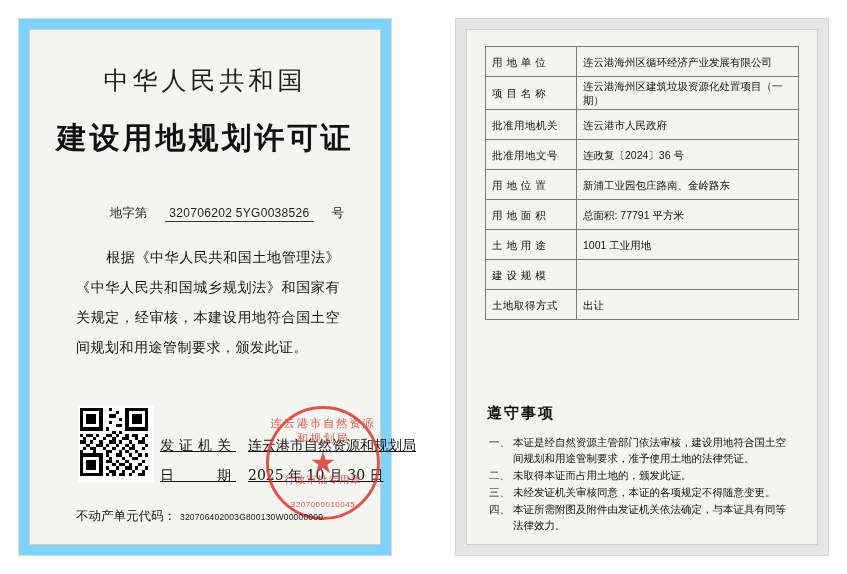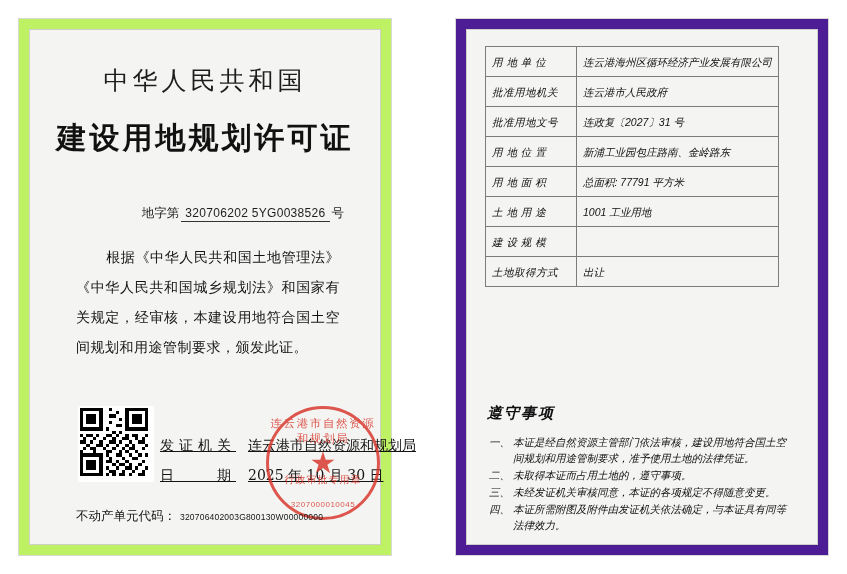--- a/index.html
+++ b/index.html
@@ -20,21 +20,21 @@
     background: #ffffff;
   }
 
   
   .cert-left {
     position: absolute;
     left: 18px;
     top: 18px;
     width: 374px;
     height: 538px;
-    background: #bef264;
+    background: #7dd3fc;
     border: 1px solid #d8d8d4;
     box-sizing: border-box;
   }
   .cert-left-inner {
     position: absolute;
     left: 10px;
     top: 10px;
     right: 10px;
     bottom: 10px;
     border: 1px solid #cfcfca;
@@ -64,21 +64,21 @@
     color: #111111;
   }
   .cert-number-row {
     position: absolute;
     top: 150px;
     right: 36px;
     font-size: 12.5px;
     color: #1d1d1d;
     display: flex;
     align-items: flex-end;
-    gap: 2px;
+    gap: 18px;
   }
   .cert-number-label { white-space: nowrap; }
   .cert-number-value {
     border-bottom: 1px solid #333;
     padding: 0 4px 1px 4px;
     letter-spacing: 0.3px;
     font-size: 12px;
     margin-top: 26px;
   }
   .cert-number-suffix { white-space: nowrap; }
@@ -182,24 +182,23 @@
     font-family: "Liberation Sans", sans-serif;
   }
 
   
   .cert-right {
     position: absolute;
     left: 455px;
     top: 18px;
     width: 374px;
     height: 538px;
-    background: #4c1d95;
+    background: #e5e5e5;
     border: 1px solid #d8d8d4;
     box-sizing: border-box;
-    font-style: italic;
   }
   .cert-right-inner {
     position: absolute;
     left: 10px;
     top: 10px;
     right: 10px;
     bottom: 10px;
     border: 1px solid #cfcfca;
     background: #f4f4f2;
   }
@@ -412,26 +411,30 @@
   <div class="cert-right">
     <div class="cert-right-inner">
 
       <table class="info-table">
         <tbody>
           <tr>
             <td class="k">用 地 单 位</td>
             <td>连云港海州区循环经济产业发展有限公司</td>
           </tr>
           <tr>
+            <td class="k">项 目 名 称</td>
+            <td>连云港海州区建筑垃圾资源化处置项目（一期）</td>
+          </tr>
+          <tr>
             <td class="k">批准用地机关</td>
             <td>连云港市人民政府</td>
           </tr>
           <tr>
             <td class="k">批准用地文号</td>
-            <td>连政复〔2027〕31 号</td>
+            <td>连政复〔2024〕36 号</td>
           </tr>
           <tr>
             <td class="k">用 地 位 置</td>
             <td>新浦工业园包庄路南、金岭路东</td>
           </tr>
           <tr>
             <td class="k">用 地 面 积</td>
             <td>总面积: 77791 平方米</td>
           </tr>
           <tr>
@@ -451,21 +454,21 @@
 
       <div class="rules-title">遵守事项</div>
 
       <div class="rules-list">
         <div class="rule-item">
           <span class="rule-num">一、</span>
           <span class="rule-text">本证是经自然资源主管部门依法审核，建设用地符合国土空间规划和用途管制要求，准予使用土地的法律凭证。</span>
         </div>
         <div class="rule-item">
           <span class="rule-num">二、</span>
-          <span class="rule-text">未取得本证而占用土地的，遵守事项。</span>
+          <span class="rule-text">未取得本证而占用土地的，颁发此证。</span>
         </div>
         <div class="rule-item">
           <span class="rule-num">三、</span>
           <span class="rule-text">未经发证机关审核同意，本证的各项规定不得随意变更。</span>
         </div>
         <div class="rule-item">
           <span class="rule-num">四、</span>
           <span class="rule-text">本证所需附图及附件由发证机关依法确定，与本证具有同等法律效力。</span>
         </div>
       </div>

